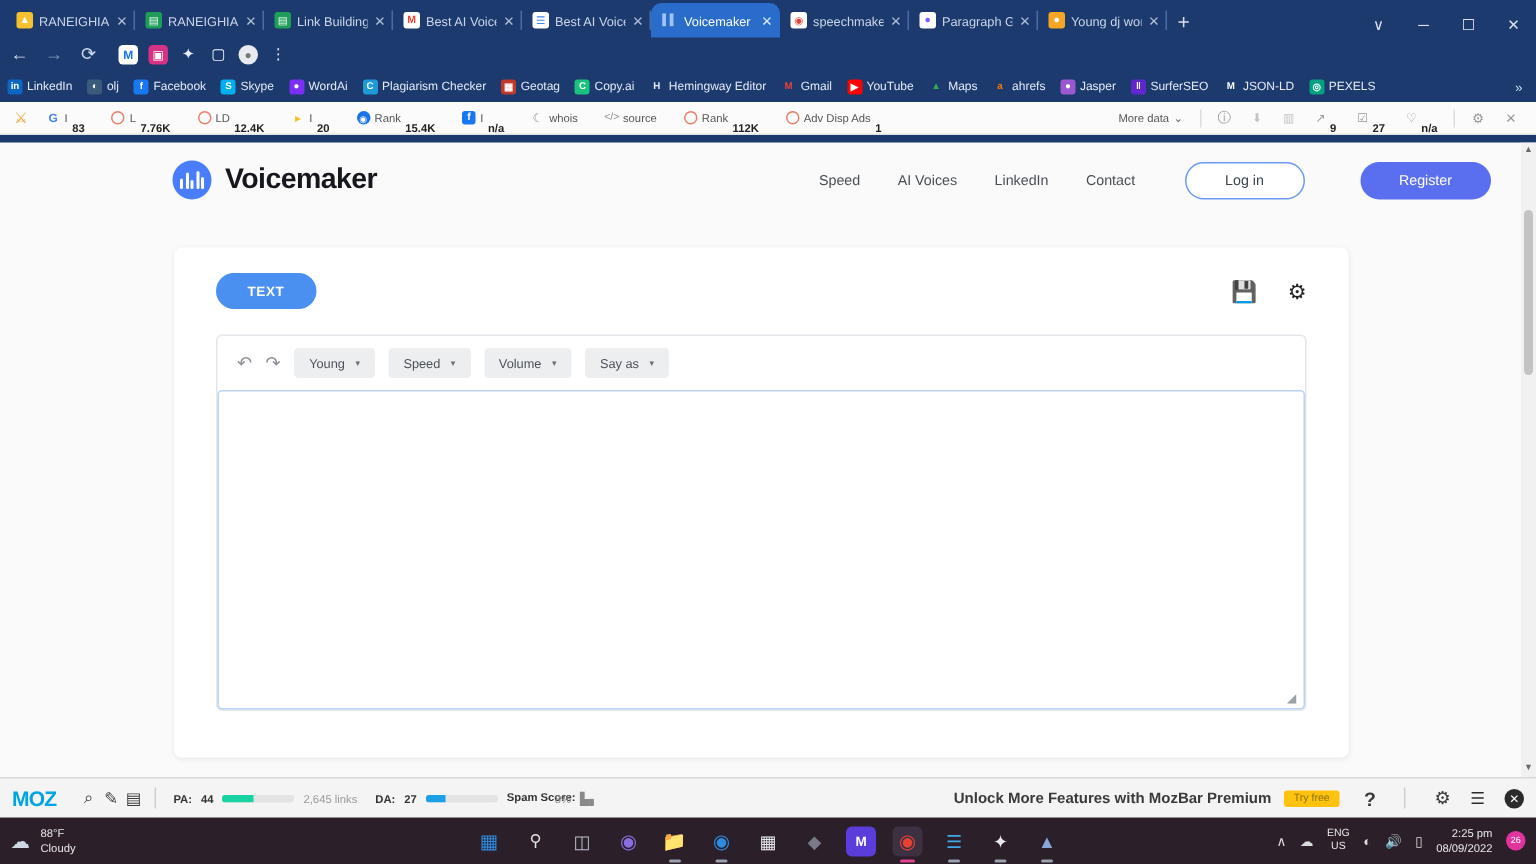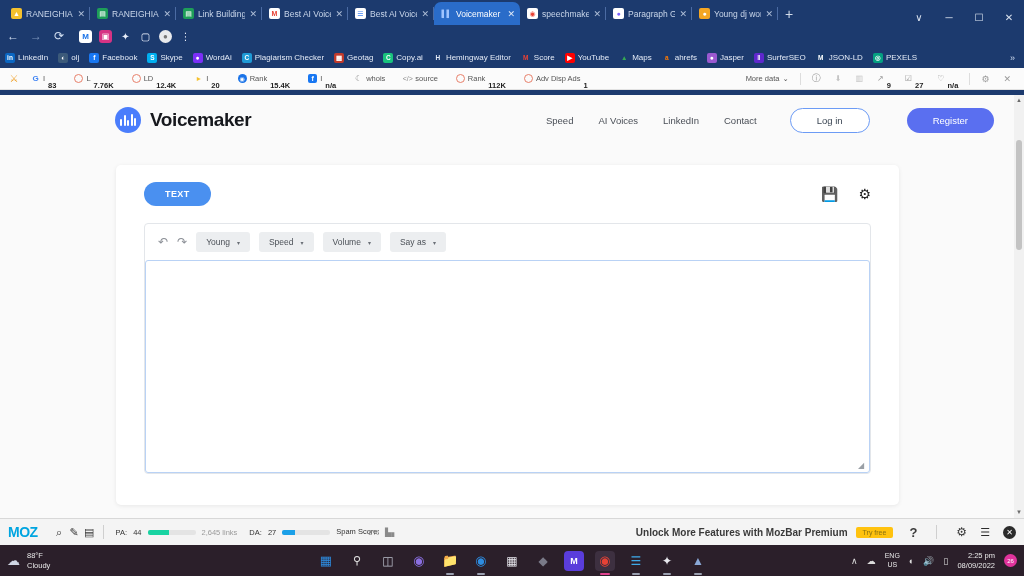--- a/index.html
+++ b/index.html
@@ -119,21 +119,21 @@
   
   .mozbar {
     position:absolute; left:0; top:518px; width:1024px; height:27px;
     background:#f4f4f4; border-top:1px solid #d8d8d8;
     display:flex; align-items:center; padding:0 8px; font-size:7.5px; color:#4a4a4a;
   }
   .mozwordmark { font-size:14px; font-weight:bold; color:#00a5e0; letter-spacing:-.5px; }
   .mzicon { width:15px; height:15px; display:flex; align-items:center; justify-content:center; font-size:11px; color:#3a3a3a; }
   .mvsep { width:1px; height:14px; background:#cfcfcf; margin:0 6px; }
   .mzstat { display:flex; align-items:center; gap:6px; padding:0 6px; white-space:nowrap; }
-  .mzstat b { font-weight:normal; color:#333; }
+  .mzstat b { font-weight:bold; color:#333; }
   .bar { width:48px; height:5px; background:#e4e4e4; border-radius:2px; overflow:hidden; }
   .bar i { display:block; height:100%; }
   .mozpremium { margin-left:auto; display:flex; align-items:center; gap:8px; }
   .mozpremium .ptext { font-size:10px; font-weight:bold; color:#3a3a3a; }
   .tryfree { background:#ffc20e; color:#8a7210; border-radius:2px; padding:2px 7px; font-size:7px; }
   .mozright { display:flex; align-items:center; gap:13px; padding-left:16px; }
   .mozright .q { font-size:13px; font-weight:bold; color:#3a3a3a; }
   .circx { width:13px; height:13px; border-radius:50%; background:#2b2b2b; color:#fff; font-size:8px; display:flex; align-items:center; justify-content:center; }
 
   
@@ -263,21 +263,21 @@
       <span class="bm">
           <span class="bmico" style="background:#19c37d">C</span>
           <span>Copy.ai</span>
         </span>
       <span class="bm">
           <span class="bmico" style="background:transparent;color:#e4ebf7">H</span>
           <span>Hemingway Editor</span>
         </span>
       <span class="bm">
           <span class="bmico" style="background:transparent;color:#e84235">M</span>
-          <span>Score</span>
+          <span>Gmail</span>
         </span>
       <span class="bm">
           <span class="bmico" style="background:#ff0000">▶</span>
           <span>YouTube</span>
         </span>
       <span class="bm">
           <span class="bmico" style="background:transparent;color:#34a853">▲</span>
           <span>Maps</span>
         </span>
       <span class="bm">

